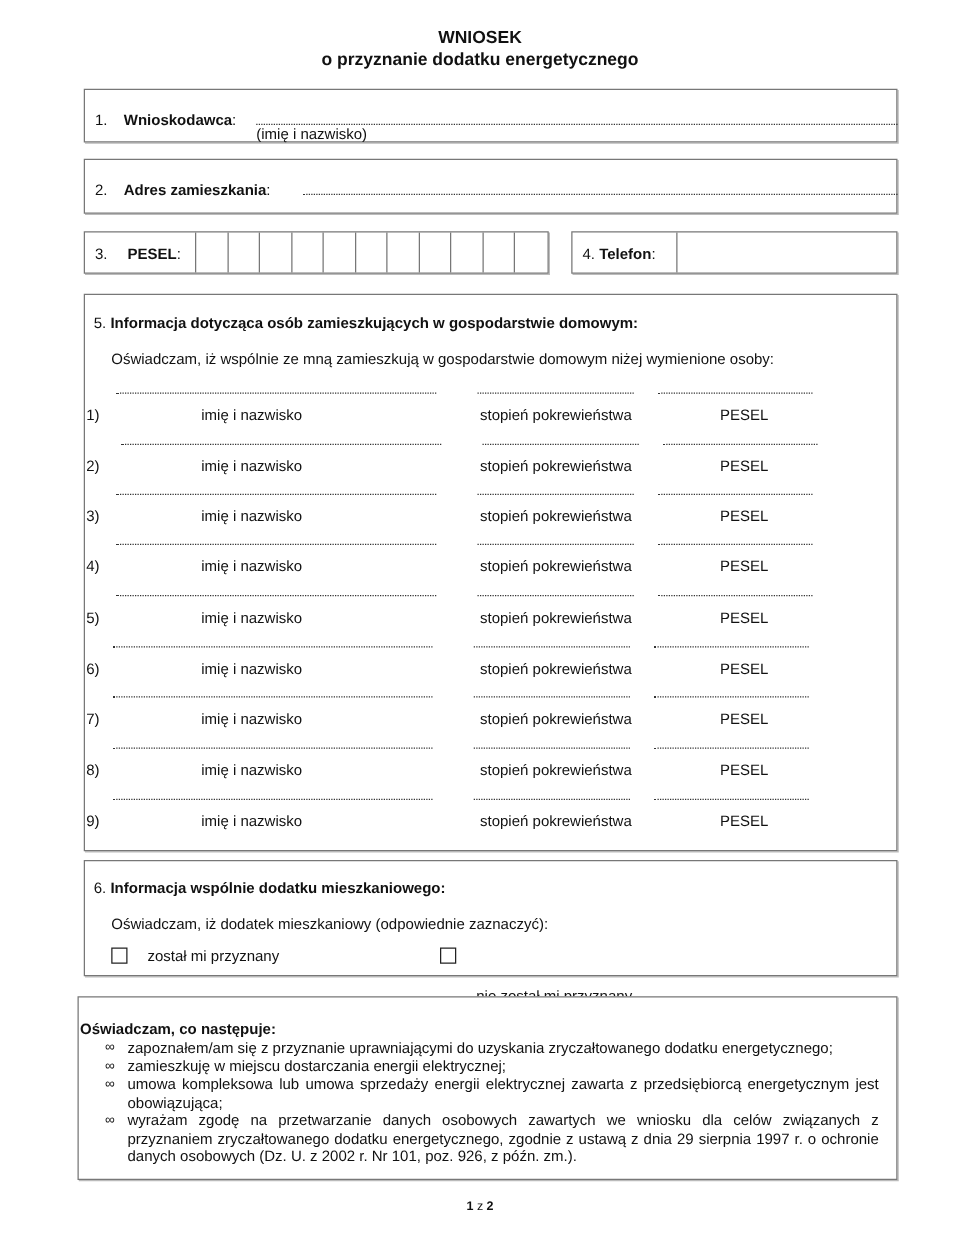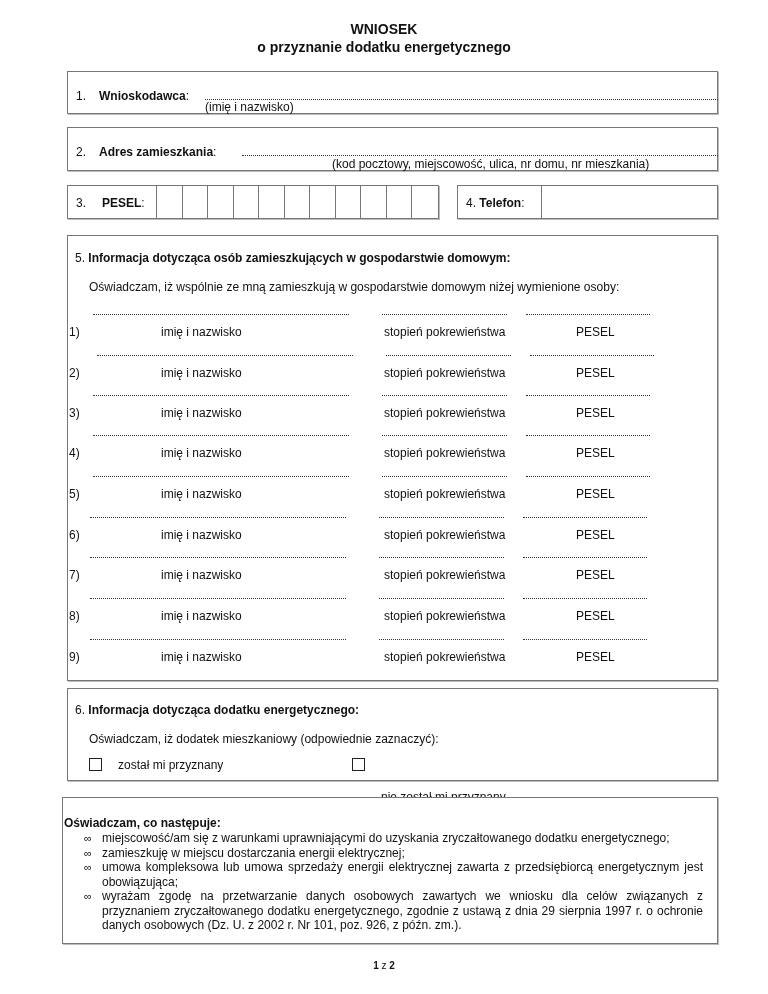--- a/index.html
+++ b/index.html
@@ -38,21 +38,20 @@
   <span class="num" style="left:8px; top:17px;">1.</span>
   <span class="num bold" style="left:31px; top:17px;"><span>Wnioskodawca</span><span style="font-weight:normal">:</span></span>
   <div class="dotline" style="left:137px; top:27px; width:513px;"></div>
   <span class="hint" style="left:137px; width:513px; top:28px;">(imię i nazwisko)</span>
 </div>
 
 <div class="box" style="left:67px; top:127px; width:651px; height:44px;">
   <span class="num" style="left:8px; top:17px;">2.</span>
   <span class="num bold" style="left:31px; top:17px;"><span>Adres zamieszkania</span><span style="font-weight:normal">:</span></span>
   <div class="dotline" style="left:174px; top:27px; width:476px;"></div>
-  <span class="hint" style="left:174px; width:476px; top:29px; padding-left:90px;">(kod pocztowy, miejscowość, ulica, nr domu, nr mieszkania)</span>
 </div>
 
 <div class="box" style="left:67px; top:185px; width:372px; height:34px;">
   <span class="num" style="left:8px; top:10px;">3.</span>
   <span class="num bold" style="left:34px; top:10px;"><span>PESEL</span><span style="font-weight:normal">:</span></span>
   <div class="pesel-cells" style="left:88px;">
     <div class="pesel-cell"></div>
     <div class="pesel-cell"></div>
     <div class="pesel-cell"></div>
     <div class="pesel-cell"></div>
@@ -154,32 +153,32 @@
       <div class="dotline dots-pesel" style="left:455px;"></div>
       <span class="idx">9)</span>
       <span class="lbl-name">imię i nazwisko</span>
       <span class="lbl-rel">stopień pokrewieństwa</span>
       <span class="lbl-pesel">PESEL</span>
     </div>
   </div>
 </div>
 
 <div class="box" style="left:67px; top:688px; width:651px; height:93px;">
-  <span class="num" style="left:7px; top:14px;"><span>6.</span> <span class="bold">Informacja dotycząca dodatku energetycznego:</span></span>
+  <span class="num" style="left:7px; top:14px;"><span>6.</span> <span class="bold">Informacja wspólnie dodatku mieszkaniowego:</span></span>
   <span class="num" style="left:21px; top:43px;">Oświadczam, iż dodatek mieszkaniowy (odpowiednie zaznaczyć):</span>
   <div class="checkbox" style="left:21px; top:69px;"></div>
   <span class="num" style="left:50px; top:69px;">został mi przyznany</span>
   <div class="checkbox" style="left:284px; top:69px;"></div>
   <span class="num" style="left:313px; top:69px;margin-top:32px;">nie został mi przyznany</span>
 </div>
 
 <div class="box" style="left:62px; top:797px; width:656px; height:147px;">
   <div class="abs bold" style="left:1px; top:18px;">Oświadczam, co następuje:</div>
   <ul class="bul" style="left:12px; top:33px; width:628px;">
-    <li><span class="bullet">∞</span><span>miejscowość/am się z warunkami uprawniającymi do uzyskania zryczałtowanego dodatku energetycznego;</span></li>
+    <li><span class="bullet">∞</span><span>zapoznałem/am się z przyznanie uprawniającymi do uzyskania zryczałtowanego dodatku energetycznego;</span></li>
     <li><span class="bullet">∞</span><span>zamieszkuję w miejscu dostarczania energii elektrycznej;</span></li>
     <li><span class="bullet">∞</span><span>umowa kompleksowa lub umowa sprzedaży energii elektrycznej zawarta z przedsiębiorcą energetycznym jest obowiązująca;</span></li>
     <li><span class="bullet">∞</span><span>wyrażam zgodę na przetwarzanie danych osobowych zawartych we wniosku dla celów związanych z przyznaniem zryczałtowanego dodatku energetycznego, zgodnie z ustawą z dnia 29 sierpnia 1997 r. o ochronie danych osobowych (Dz. U. z 2002 r. Nr 101, poz. 926, z późn. zm.).</span></li>
   </ul>
 </div>
 
 <div class="abs" style="left:0; top:960px; width:768px; text-align:center; font-size:10px;">
   <span class="bold">1</span> <span>z</span> <span class="bold">2</span>
 </div>
 

